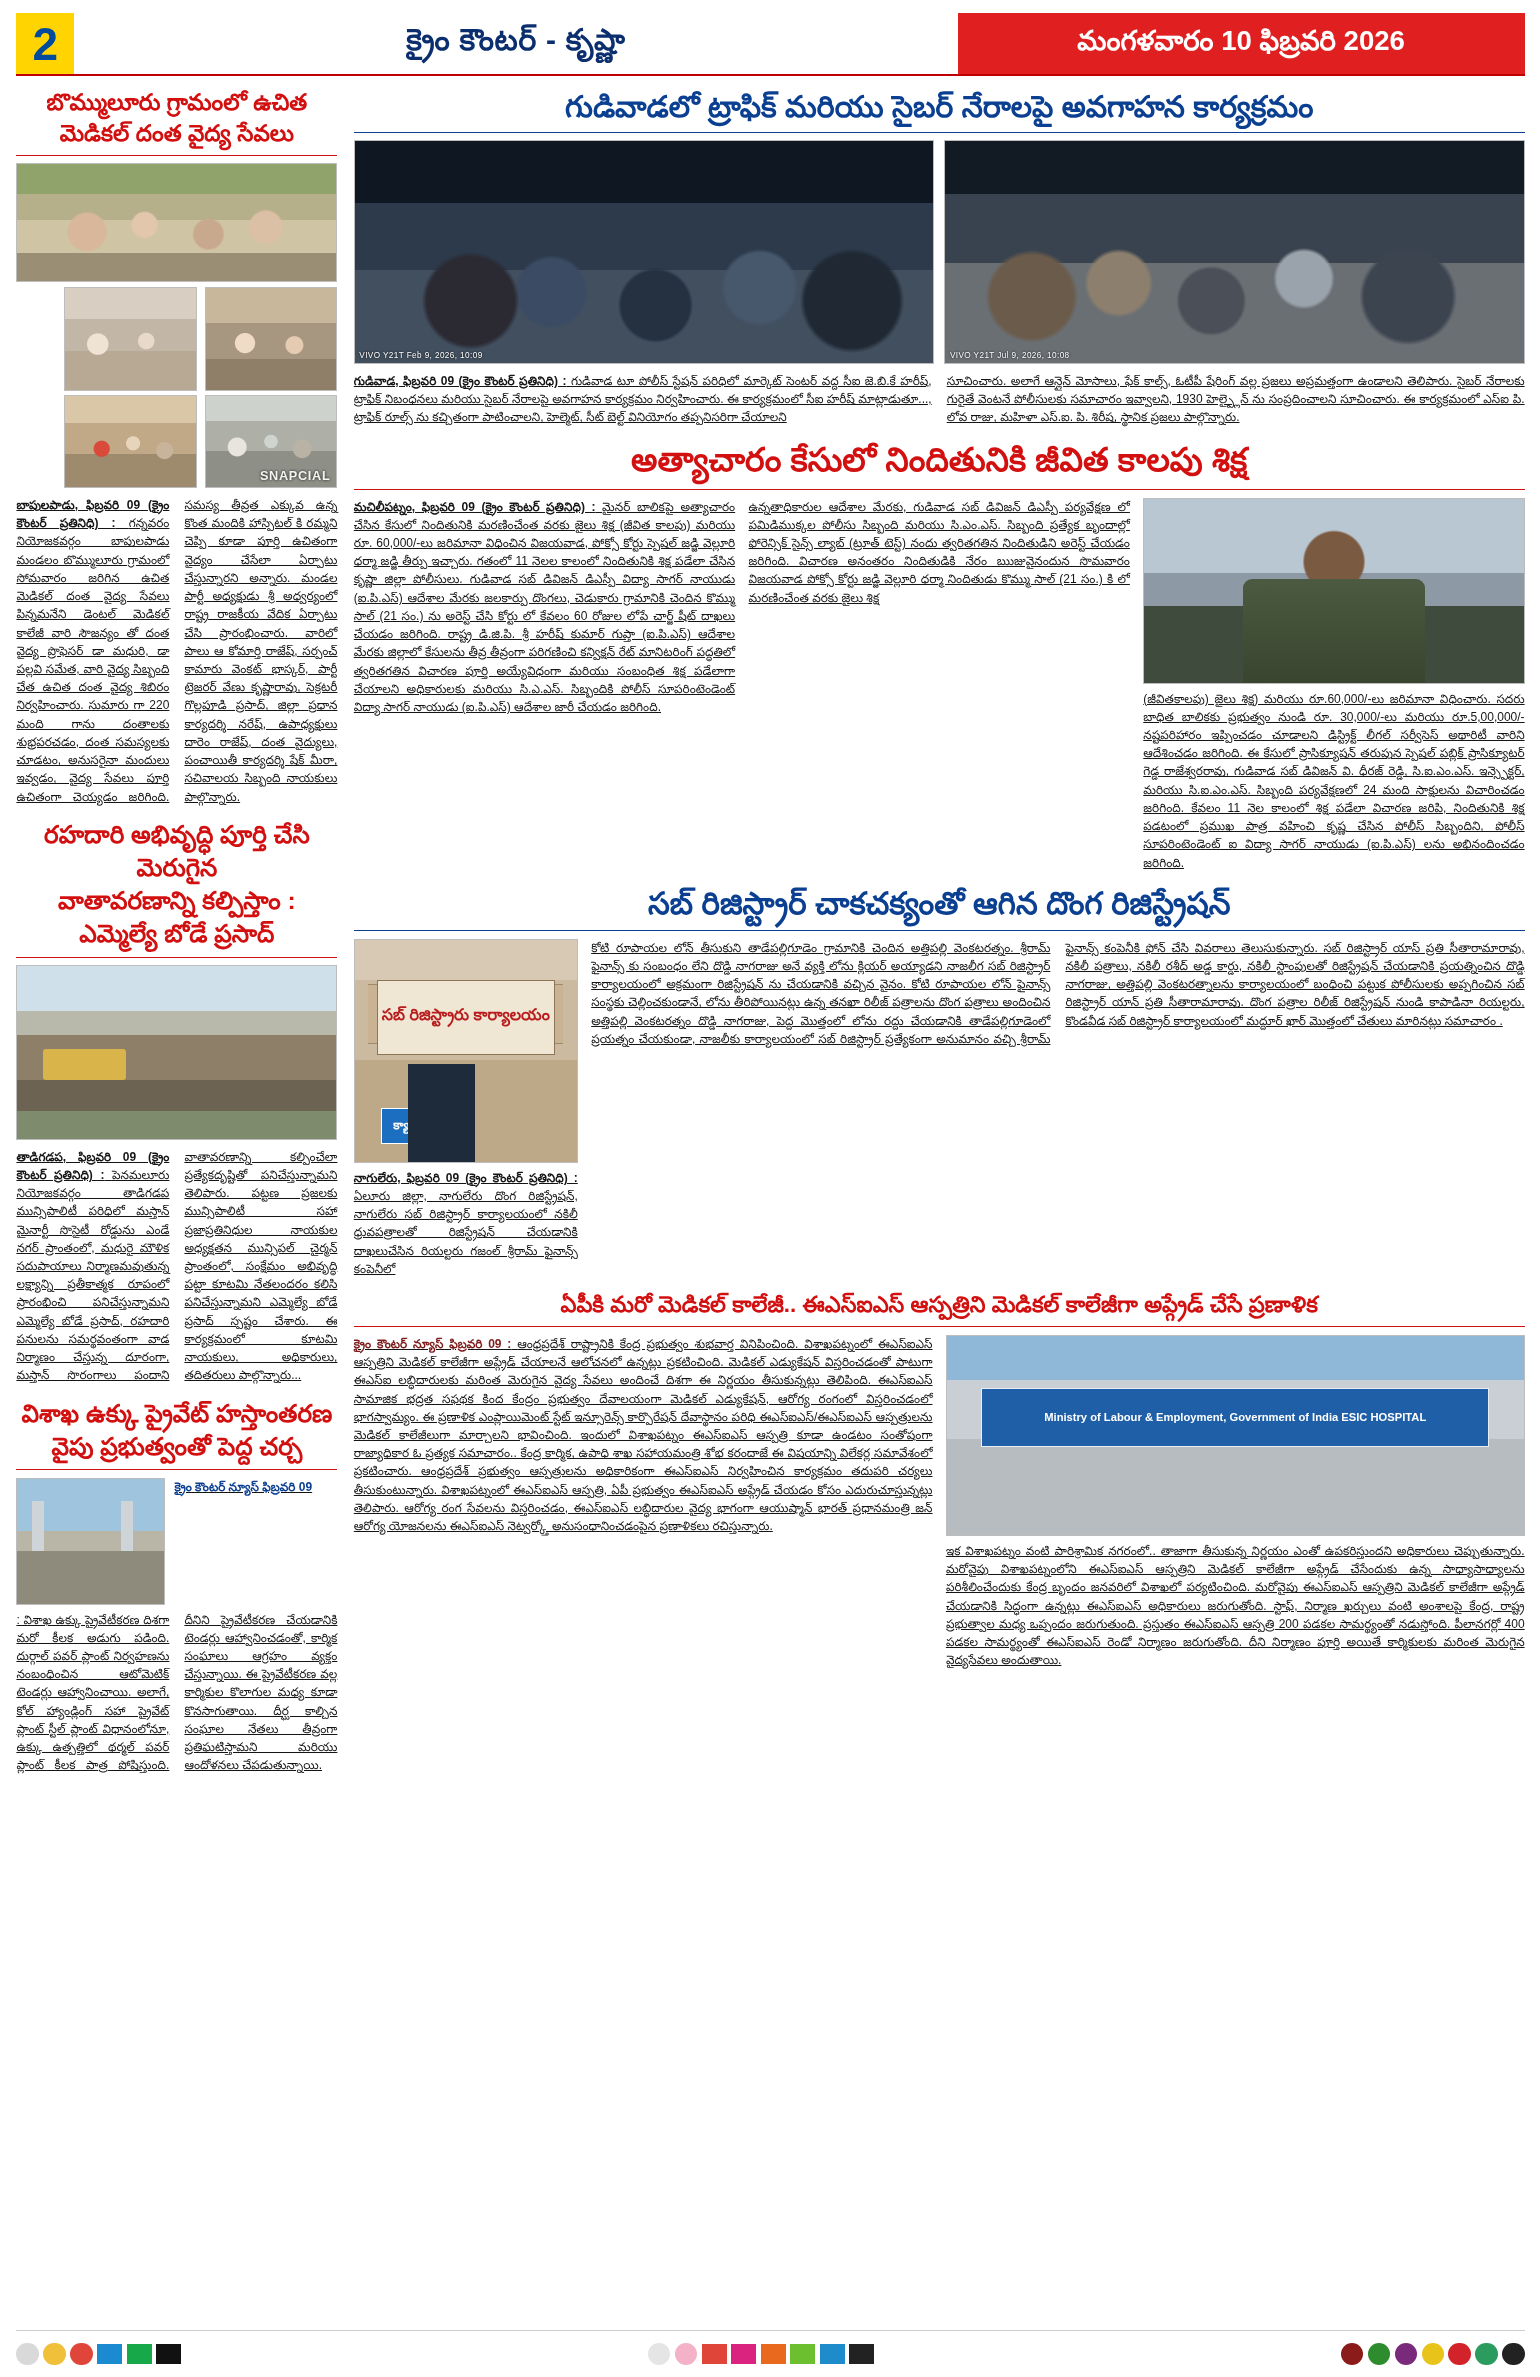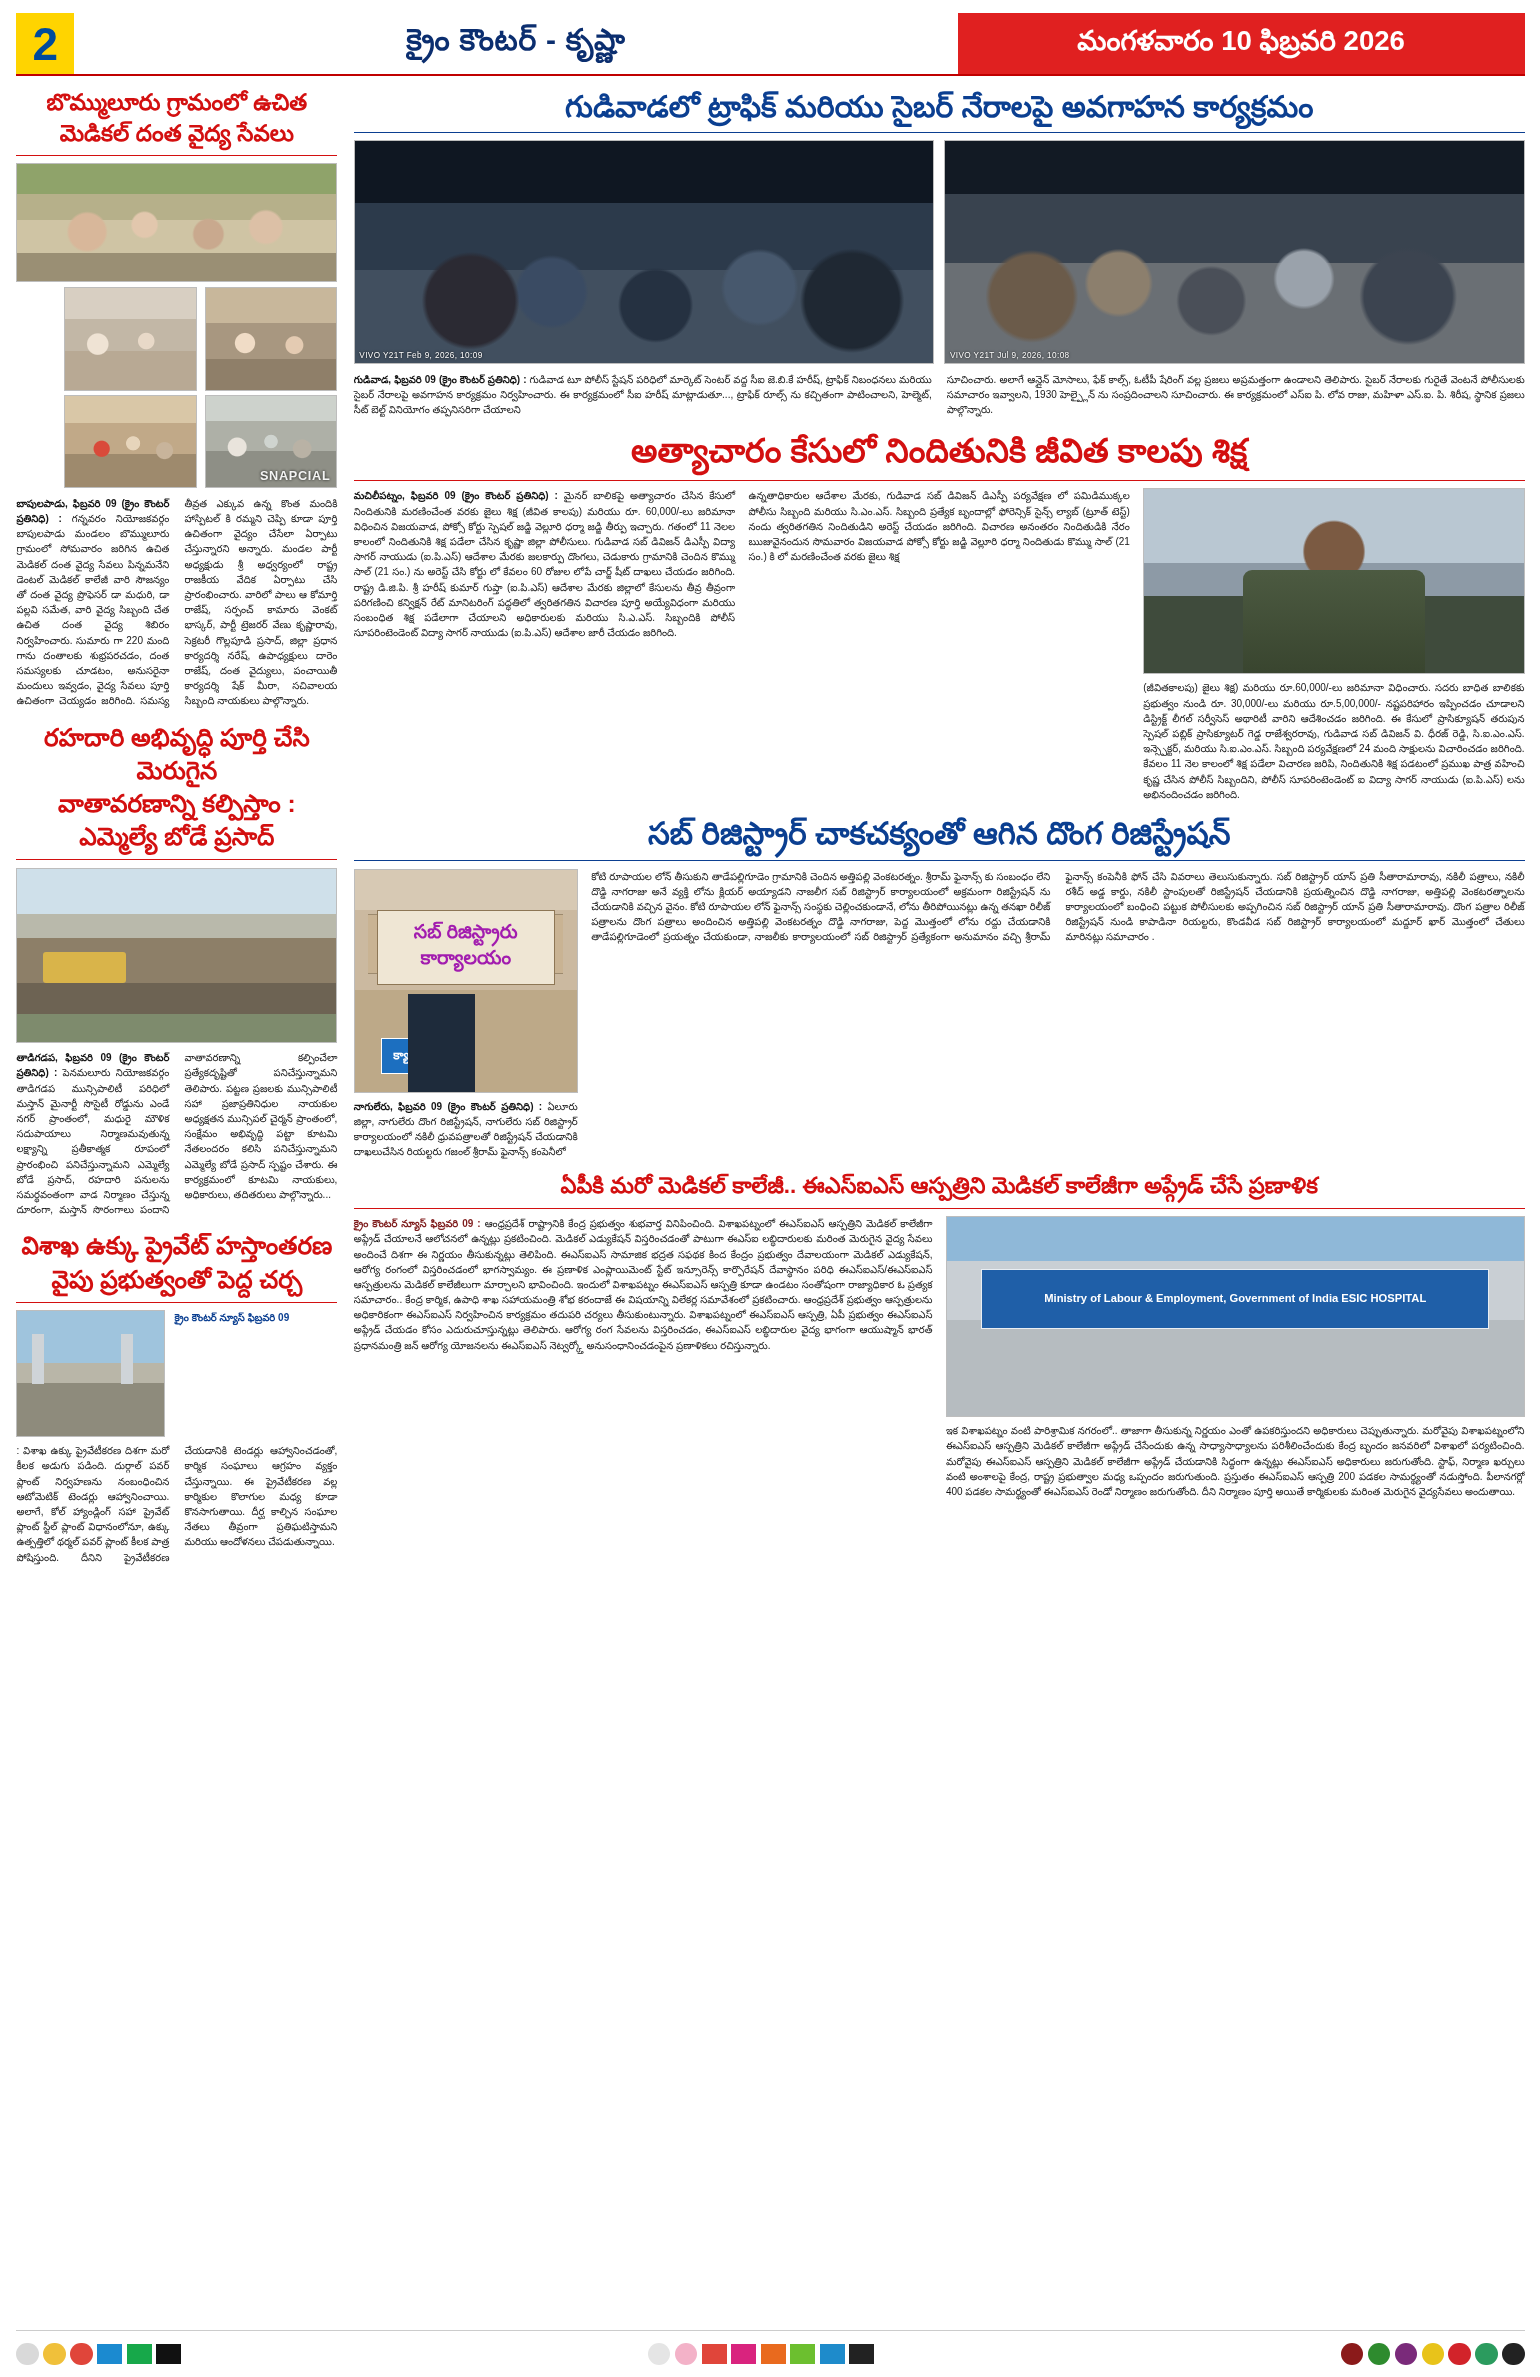--- a/index.html
+++ b/index.html
@@ -80,24 +80,25 @@
   .rule-under {
     border-bottom: 1.5px solid #d31010;
     margin: 6px 0 7.5px 0;
   }
   .rule-under-blue {
     border-bottom: 1.5px solid #0b3f91;
     margin: 6px 0 7.5px 0;
   }
 
   .body-text {
-    font-size: 10px;
+    font-size: 12px;
     line-height: 1.52;
     text-align: justify;
     color: #151515;
+    text-decoration: underline;
   }
   .body-text .lead { font-weight: bold; }
 
   .cols2 { column-count: 2; column-gap: 15px; }
 
   
   .photo {
     position: relative;
     overflow: hidden;
     border: 0.7px solid #bdbdbd;
@@ -223,22 +224,22 @@
   .ph-hospital-board {
     position:absolute; left:6%; top:26%; width:88%; height:30%;
     background:#1f5fa8; border:1.5px solid #e9eef3;
     color:#fff; display:flex; align-items:center; justify-content:center;
     font-size:11.2px; font-weight:bold; text-align:center; line-height:1.2;
     padding:3px;
   }
   .ph-signboard {
     position:absolute; left:10%; top:18%; width:80%; height:34%;
     background:#efe6d4; border:1.5px solid #8d7655;
-    color:#a21caf; display:flex; align-items:center; justify-content:center;
-    font-size:19px; font-weight:bold; text-align:center;
+    color:#b91c1c; display:flex; align-items:center; justify-content:center;
+    font-size:16px; font-weight:bold; text-align:center;
   }
   .ph-blueplate{
     position:absolute; left:12%; bottom:8%; width:34%; height:16%;
     background:#1c6fc0; border:1.5px solid #fff; color:#fff;
     font-size:12px; font-weight:bold; display:flex; align-items:center; justify-content:center;
   }
 
   
   .sec { margin-bottom: 12px; }
   .two-photo-row { display:flex; gap:10.4px; }

